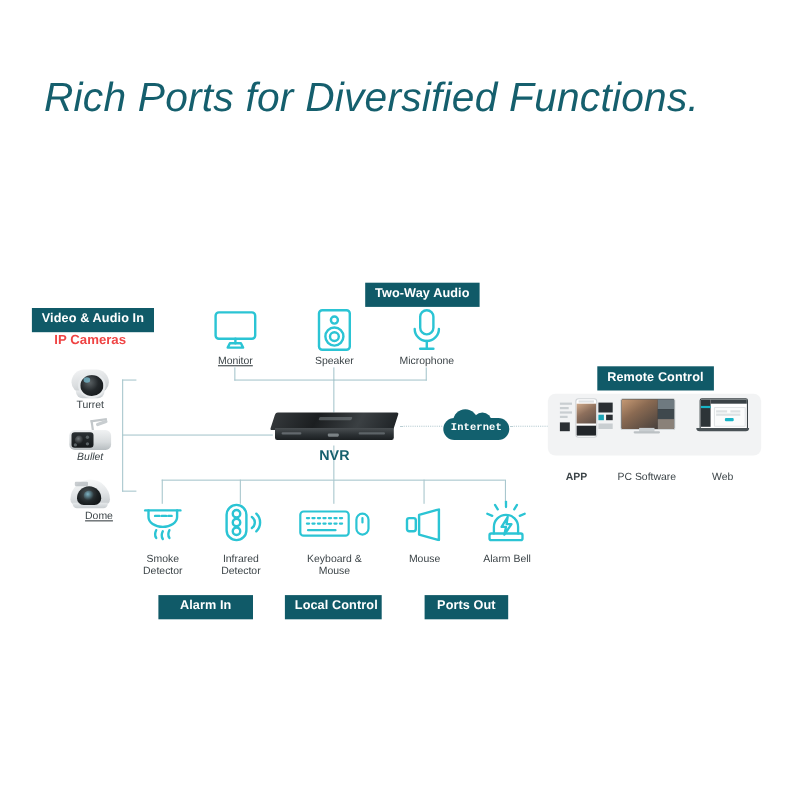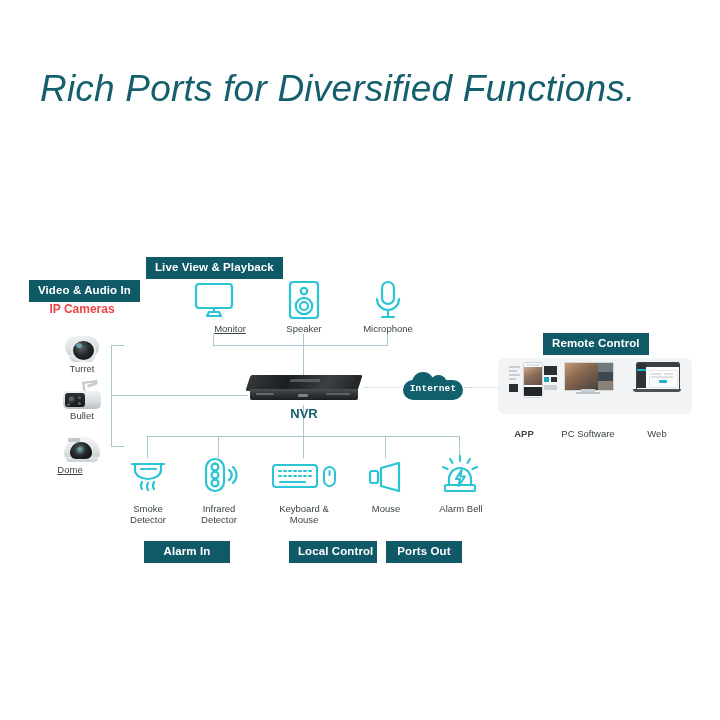--- a/index.html
+++ b/index.html
@@ -274,24 +274,24 @@
   <div class="line lv" style="left:147px;top:436px;height:22px;"></div>
   <div class="line lv" style="left:218px;top:436px;height:22px;"></div>
   <div class="line lv" style="left:303px;top:436px;height:22px;"></div>
   <div class="line lv" style="left:385px;top:436px;height:22px;"></div>
   <div class="line lv" style="left:459px;top:436px;height:22px;"></div>
 
   <div class="dotted" style="left:364px;top:387px;width:38px;"></div>
   <div class="dotted" style="left:464px;top:387px;width:36px;"></div>
 
   <div class="badge" style="left:29px;top:280px;">Video &amp; Audio In</div>
-  <div class="badge" style="left:146px;top:257px;">Live View &amp; Playback</div>
+  <div class="badge" style="left:332px;top:257px;">Two-Way Audio</div>
   <div class="badge" style="left:543px;top:333px;">Remote Control</div>
   <div class="badge" style="left:144px;top:541px;width:68px;">Alarm In</div>
-  <div class="badge" style="left:259px;top:541px;width:70px;margin-left:30px;">Local Control</div>
+  <div class="badge" style="left:259px;top:541px;width:70px;">Local Control</div>
   <div class="badge" style="left:386px;top:541px;width:58px;">Ports Out</div>
 
   <div class="lbl-teal" style="left:32px;top:302px;width:100px;">IP Cameras</div>
 
   <div class="cam" style="left:57px;top:327px;width:50px;height:38px;">
     <div class="turret-body"></div>
     <div class="turret-base"></div>
     <div class="turret-lens"></div>
     <div class="turret-glint"></div>
   </div>
@@ -300,39 +300,39 @@
   <div class="cam" style="left:57px;top:377px;width:50px;height:38px;">
     <div class="bullet-mount"></div>
     <div class="bullet-arm"></div>
     <div class="bullet-body"></div>
     <div class="bullet-face"></div>
     <div class="bullet-lens"></div>
     <div class="bullet-led" style="left:21px;top:19px;"></div>
     <div class="bullet-led" style="left:21px;top:25px;"></div>
     <div class="bullet-led" style="left:10px;top:26px;"></div>
   </div>
-  <div class="lbl" style="left:52px;top:410px;width:60px;">Bullet</div>
+  <div class="lbl" style="left:52px;top:410px;width:60px;font-style:italic;">Bullet</div>
 
   <div class="cam" style="left:57px;top:428px;width:50px;height:38px;">
     <div class="dome-shell"></div>
     <div class="dome-logo"></div>
     <div class="dome-base"></div>
     <div class="dome-glass"></div>
     <div class="dome-lens"></div>
   </div>
-  <div class="lbl" style="left:40px;top:464px;width:60px;text-decoration:underline;">Dome</div>
+  <div class="lbl" style="left:60px;top:464px;width:60px;text-decoration:underline;">Dome</div>
 
   <div class="icon" style="left:193px;top:281px;">
     <svg width="42" height="38" viewBox="0 0 42 38" fill="none" stroke="#2BC4D4" stroke-width="2.2" stroke-linecap="round" stroke-linejoin="round">
       <rect x="3" y="3" width="36" height="24" rx="3"></rect>
       <path d="M16 31 L26 31 L28 35 L14 35 Z"></path>
       <line x1="21" y1="27" x2="21" y2="31"></line>
     </svg>
   </div>
-  <div class="lbl" style="left:200px;top:323px;width:60px;text-decoration:underline;">Monitor</div>
+  <div class="lbl" style="left:184px;top:323px;width:60px;text-decoration:underline;">Monitor</div>
 
   <div class="icon" style="left:288px;top:280px;">
     <svg width="32" height="40" viewBox="0 0 32 40" fill="none" stroke="#2BC4D4" stroke-width="2.2" stroke-linecap="round" stroke-linejoin="round">
       <rect x="2" y="2" width="28" height="36" rx="3"></rect>
       <circle cx="16" cy="11" r="3.2"></circle>
       <circle cx="16" cy="26" r="8.2"></circle>
       <circle cx="16" cy="26" r="4"></circle>
     </svg>
   </div>
   <div class="lbl" style="left:274px;top:323px;width:60px;">Speaker</div>

